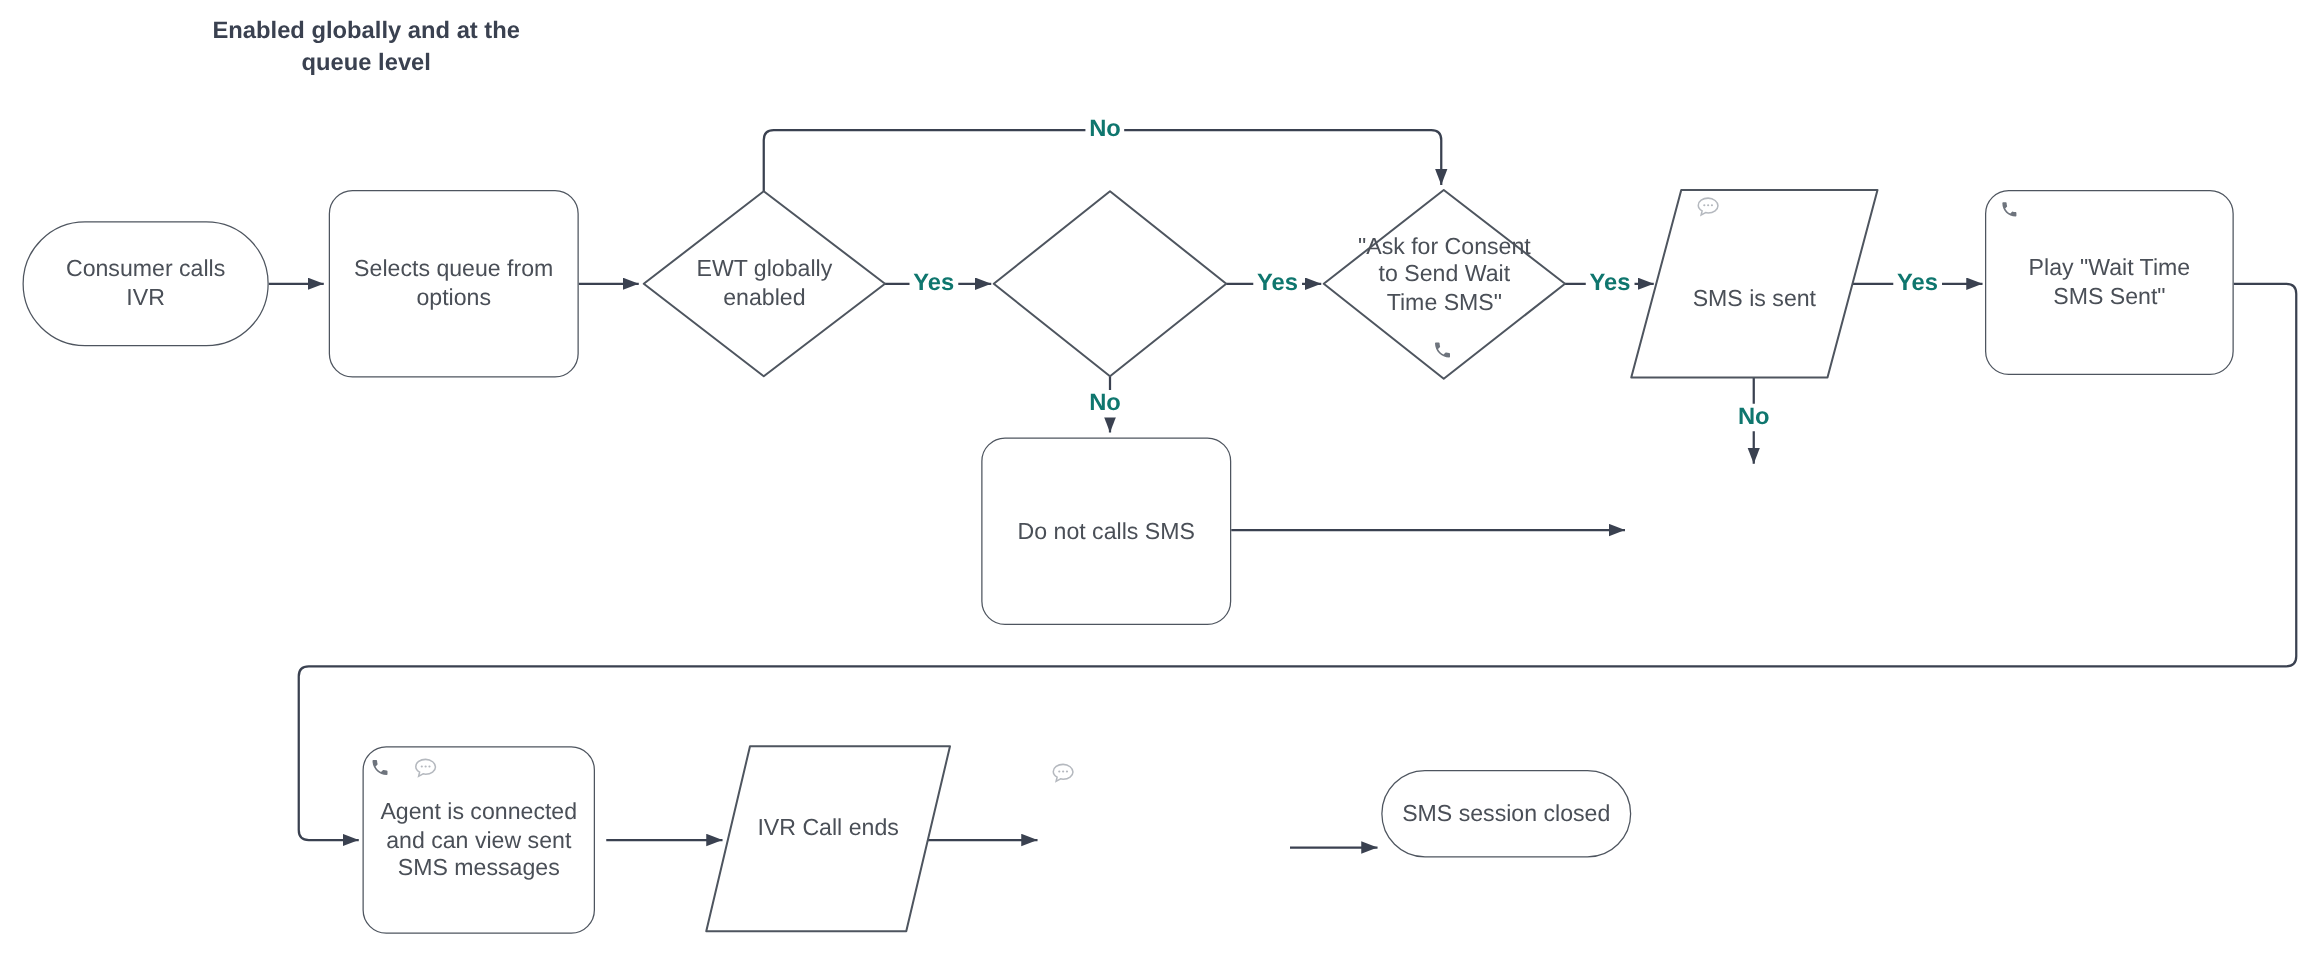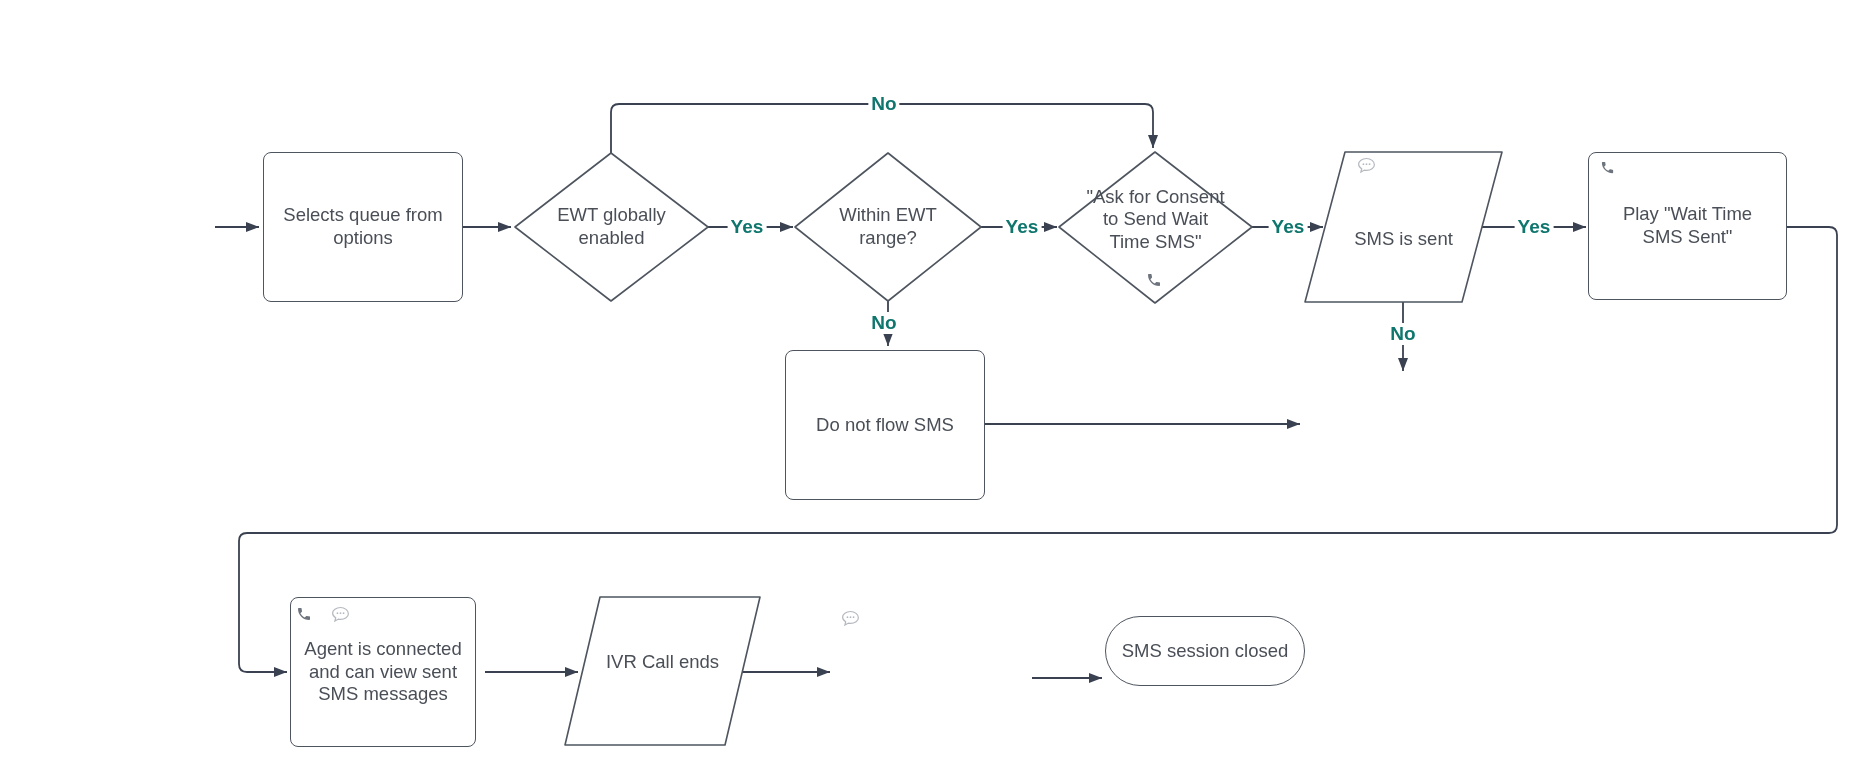--- a/index.html
+++ b/index.html
@@ -9,37 +9,38 @@
   }
   .title{
     position:absolute;left:168px;top:12px;width:250px;text-align:center;
     font-size:19px;font-weight:bold;line-height:26px;color:#3a4150;
   }
   .layer{position:absolute;left:0;top:0;}
   .node{
     position:absolute;display:flex;align-items:center;justify-content:center;
     text-align:center;font-size:18.5px;line-height:1.22;color:#4a4f57;box-sizing:border-box;
   }
-  .box{background:#fff;border:1.6px solid #4e555f;border-radius:8px;}
+  .box{background:#fff;border:1.6px solid #4e555f;border-radius:19px;}
   .stadium{background:#fff;border:1.6px solid #4e555f;}
   .ghost{background:transparent;border:none;}
   .nlabel{display:inline-block;}
   .elabel{
     position:absolute;transform:translate(-50%,-50%);background:#fff;padding:0 3px;
     font-size:19px;font-weight:bold;color:#0f766e;white-space:nowrap;
   }
   .icon{position:absolute;line-height:0;}
   .wire{fill:none;stroke:#3a4150;stroke-width:1.8;}
   .shape{fill:#ffffff;stroke:#4e555f;stroke-width:1.6;stroke-linejoin:round;}
 </style>
 </head>
 <body>
 
 <div class="canvas">
 
+  <div class="title">Enabled globally and at the queue level</div>
 
   <svg class="layer" width="1858" height="768">
     <defs>
       <marker id="arr" markerUnits="userSpaceOnUse" markerWidth="14" markerHeight="12" refX="13" refY="5" orient="auto">
         <path d="M0,0 L13,5 L0,10 Z" fill="#3a4150"></path>
       </marker>
     </defs>
 
     <path class="wire" marker-end="url(#arr)" d="M215 227 H259"></path>
     <path class="wire" marker-end="url(#arr)" d="M463 227 H511"></path>
@@ -57,47 +58,47 @@
     <path class="wire" marker-end="url(#arr)" d="M1032 678 H1102"></path>
 
     <polygon class="shape" points="611,153 708,227 611,301 515,227"></polygon>
     <polygon class="shape" points="888,153 981,227 888,301 795,227"></polygon>
     <polygon class="shape" points="1155,152 1252,227 1155,303 1059,227"></polygon>
 
     <polygon class="shape" points="1345,152 1502,152 1462,302 1305,302"></polygon>
     <polygon class="shape" points="600,597 760,597 725,745 565,745"></polygon>
   </svg>
 
+  <div class="node stadium" style="left:18px;top:177px;width:197px;height:100px;border-radius:50px;">
+    <span class="nlabel" style="max-width:150px;">Consumer calls IVR</span>
+  </div>
 
   <div class="node box" style="left:263px;top:152px;width:200px;height:150px;">
     <span class="nlabel" style="max-width:180px;">Selects queue from options</span>
   </div>
 
   <div class="node ghost" style="left:515px;top:153px;width:193px;height:148px;">
     <span class="nlabel" style="max-width:115px;">EWT globally enabled</span>
   </div>
 
-  <div class="node ghost" style="left:795px;top:153px;width:186px;height:148px;">
-    <span class="nlabel" style="max-width:112px;">Within EWT range?</span>
-  </div>
 
   <div class="node ghost" style="left:1059px;top:152px;width:193px;height:151px;padding-bottom:16px;">
     <span class="nlabel" style="max-width:139px;">"Ask for Consent to Send Wait Time SMS"</span>
   </div>
 
   <div class="node ghost" style="left:1305px;top:152px;width:197px;height:174px;">
     <span class="nlabel">SMS is sent</span>
   </div>
 
   <div class="node box" style="left:1588px;top:152px;width:199px;height:148px;">
     <span class="nlabel" style="max-width:150px;">Play "Wait Time SMS Sent"</span>
   </div>
 
   <div class="node box" style="left:785px;top:350px;width:200px;height:150px;">
-    <span class="nlabel">Do not flow SMS</span>
+    <span class="nlabel">Do not calls SMS</span>
   </div>
 
 
   <div class="node box" style="left:290px;top:597px;width:186px;height:150px;">
     <span class="nlabel" style="max-width:168px;">Agent is connected and can view sent SMS messages</span>
   </div>
 
   <div class="node ghost" style="left:565px;top:588px;width:195px;height:148px;">
     <span class="nlabel">IVR Call ends</span>
   </div>

